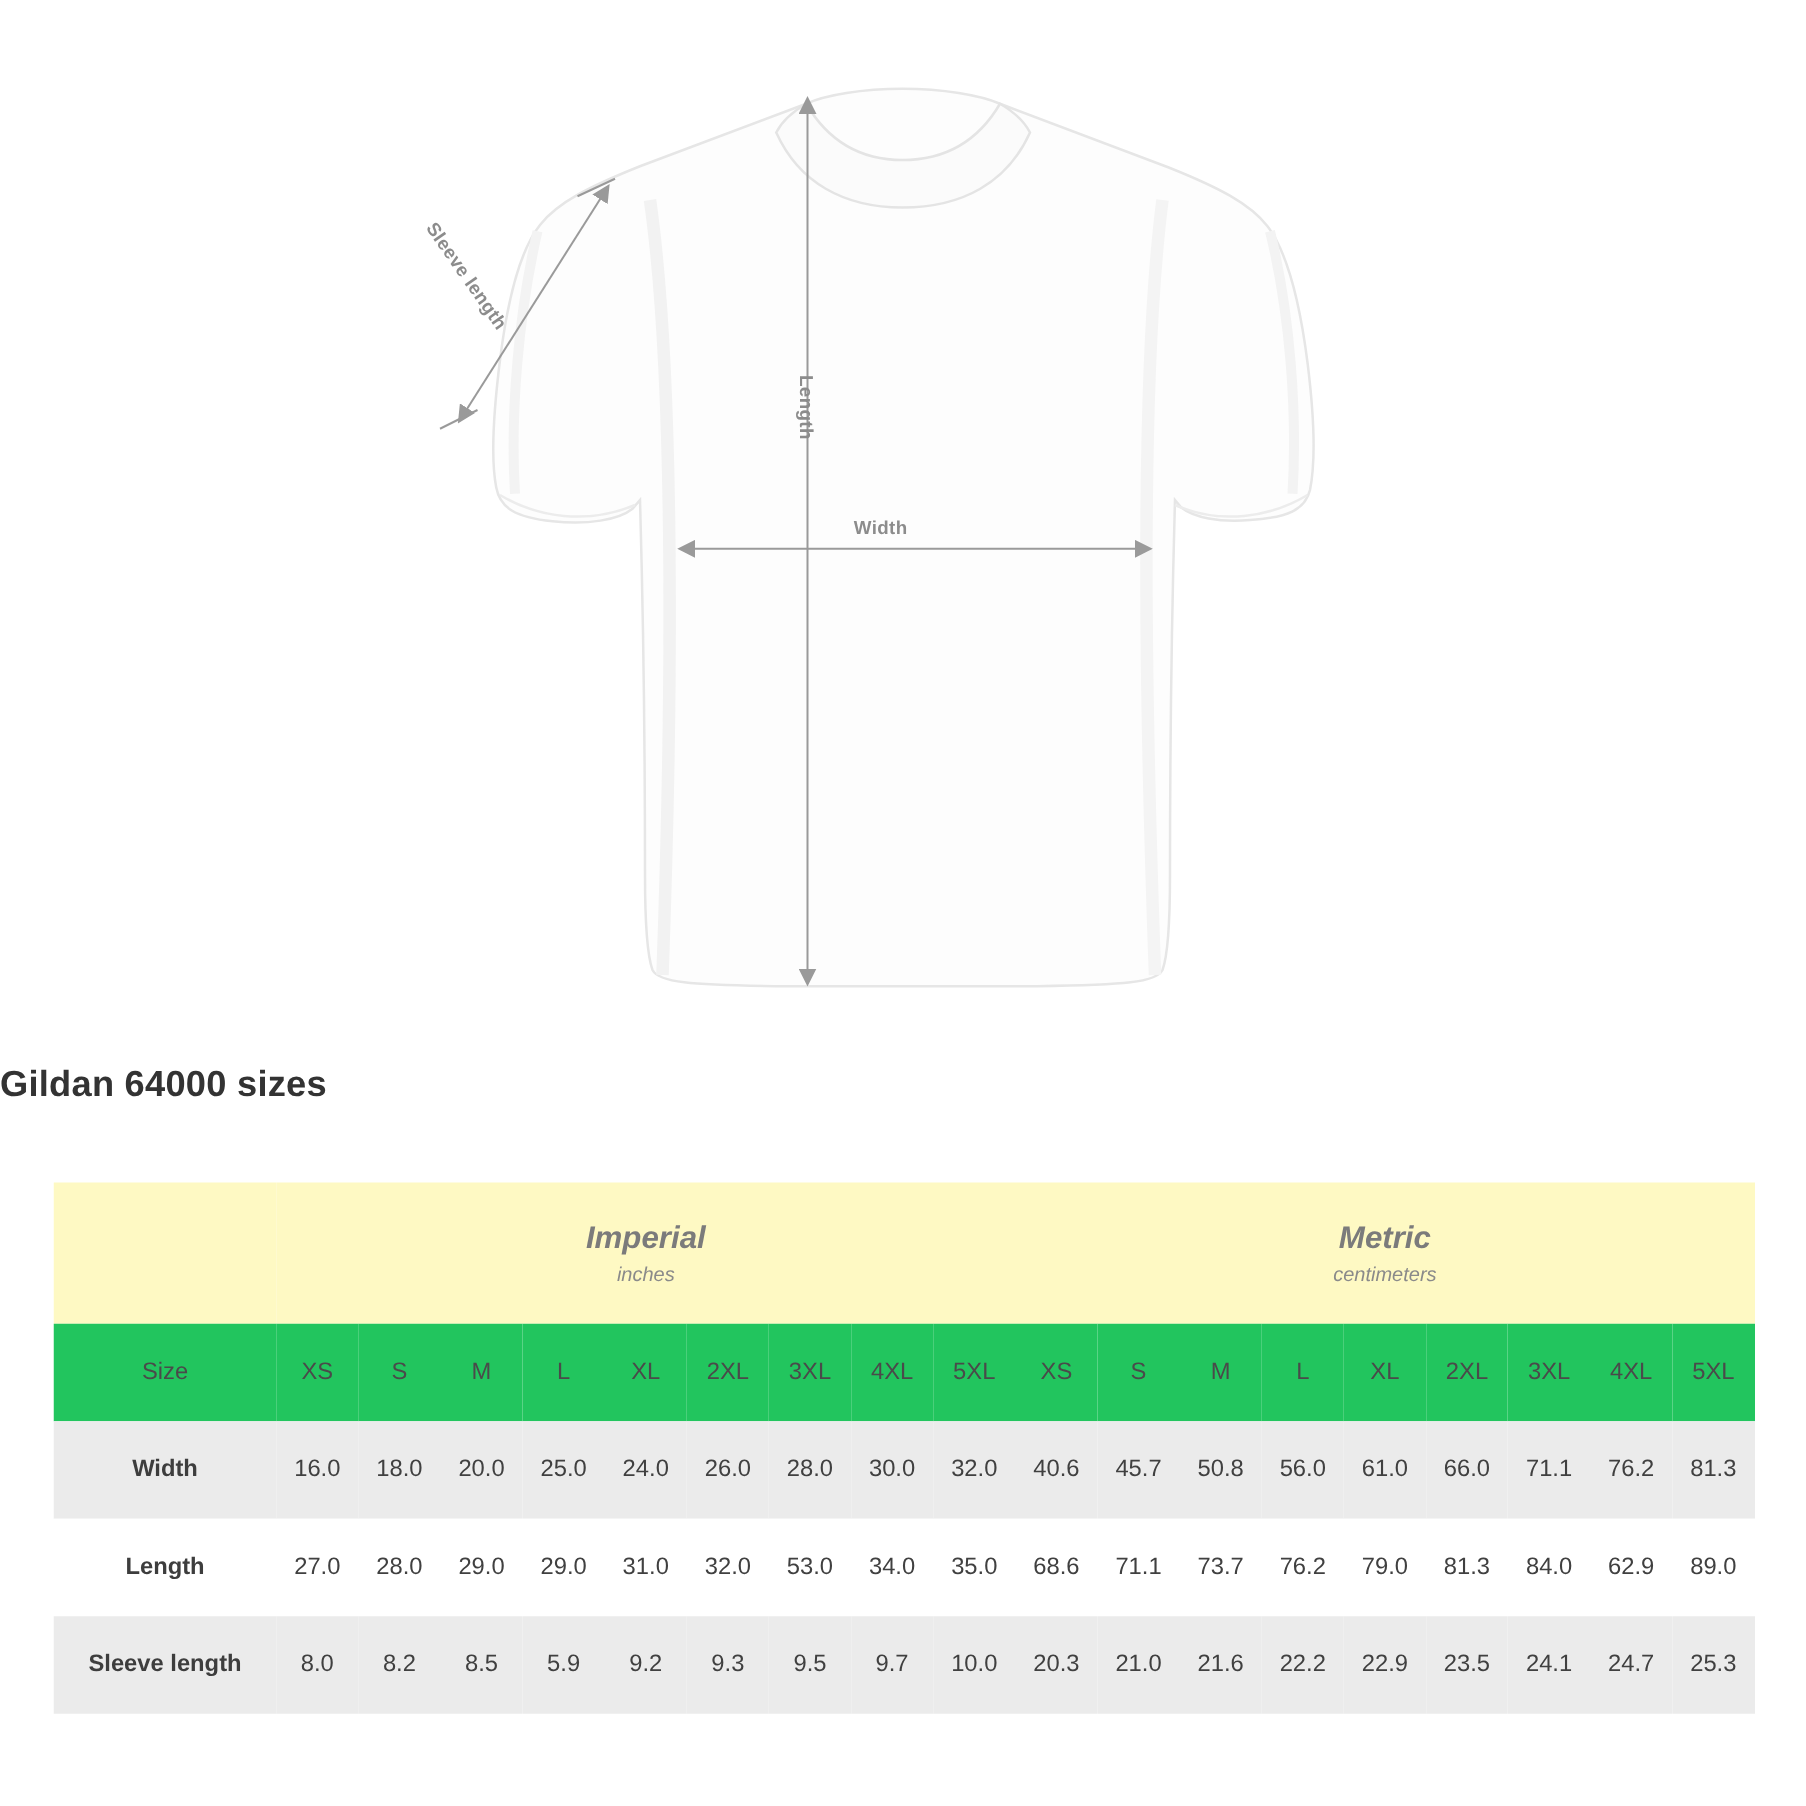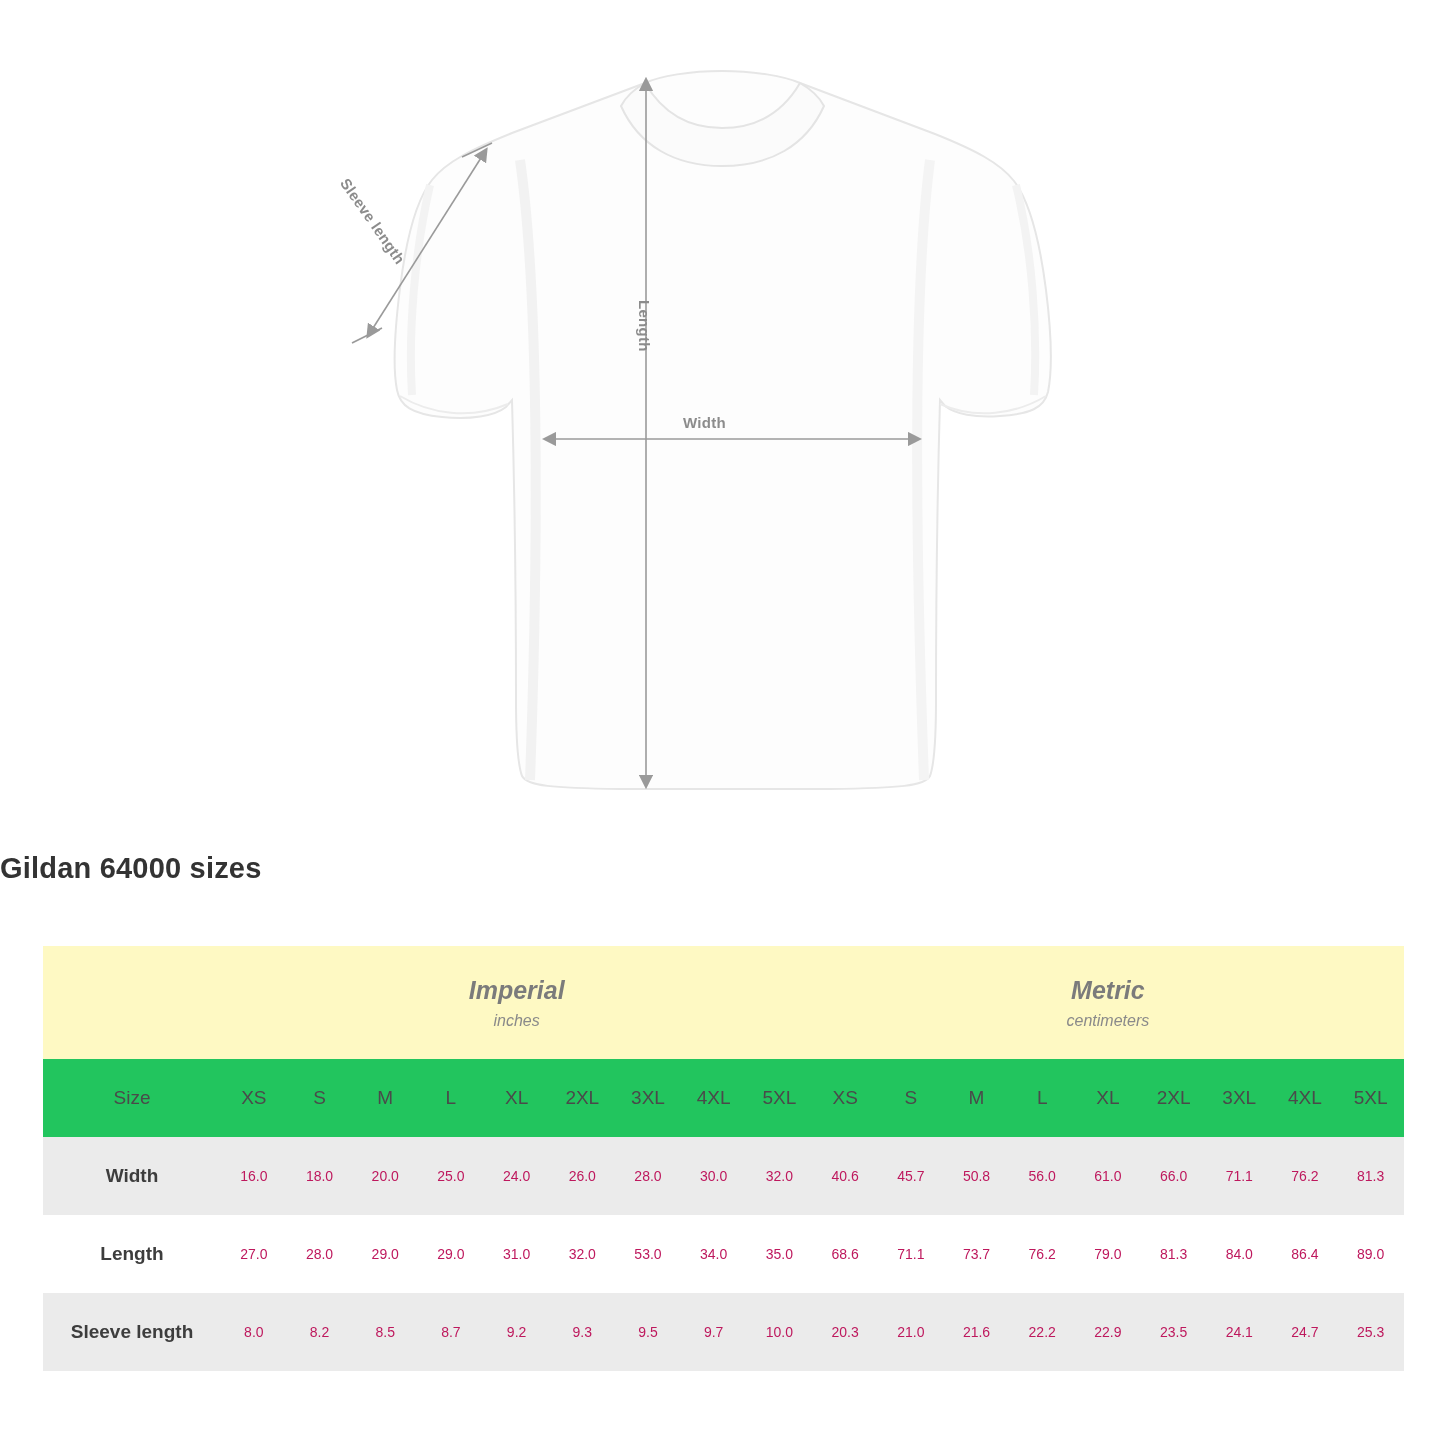--- a/index.html
+++ b/index.html
@@ -117,22 +117,22 @@
     background: #22c55e;
     font-size: 19px;
     font-weight: normal;
     color: #4a4a4a;
   }
   .head-row td.rowhead {
     font-size: 19px;
   }
   .data-row td {
     height: 78px;
-    font-size: 14px;
-    color: #be185d;
+    font-size: 19px;
+    color: #404040;
   }
   .data-row td.rowhead {
     font-weight: bold;
     font-size: 19px;
     color: #3d3d3d;
   }
   .row-shade td { background: #ebebeb; }
   .row-plain td { background: #ffffff; }
   .col-rowhead { width: 178px; }
   .col-cell { width: 65.7px; }
@@ -299,30 +299,30 @@
           <td>53.0</td>
           <td>34.0</td>
           <td>35.0</td>
           <td>68.6</td>
           <td>71.1</td>
           <td>73.7</td>
           <td>76.2</td>
           <td>79.0</td>
           <td>81.3</td>
           <td>84.0</td>
-          <td>86.4</td>
+          <td>62.9</td>
           <td>89.0</td>
         </tr>
 
         <tr class="data-row row-shade">
           <td class="rowhead">Sleeve length</td>
           <td>8.0</td>
           <td>8.2</td>
           <td>8.5</td>
-          <td>8.7</td>
+          <td>5.9</td>
           <td>9.2</td>
           <td>9.3</td>
           <td>9.5</td>
           <td>9.7</td>
           <td>10.0</td>
           <td>20.3</td>
           <td>21.0</td>
           <td>21.6</td>
           <td>22.2</td>
           <td>22.9</td>

